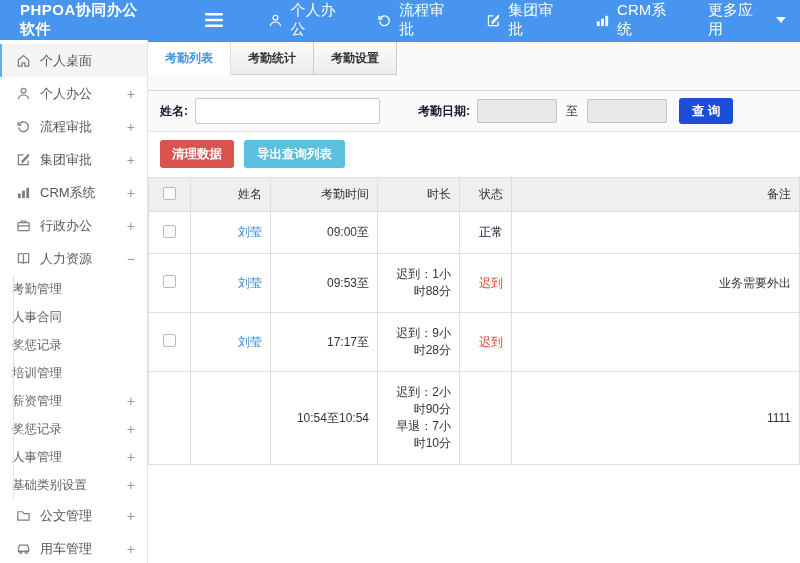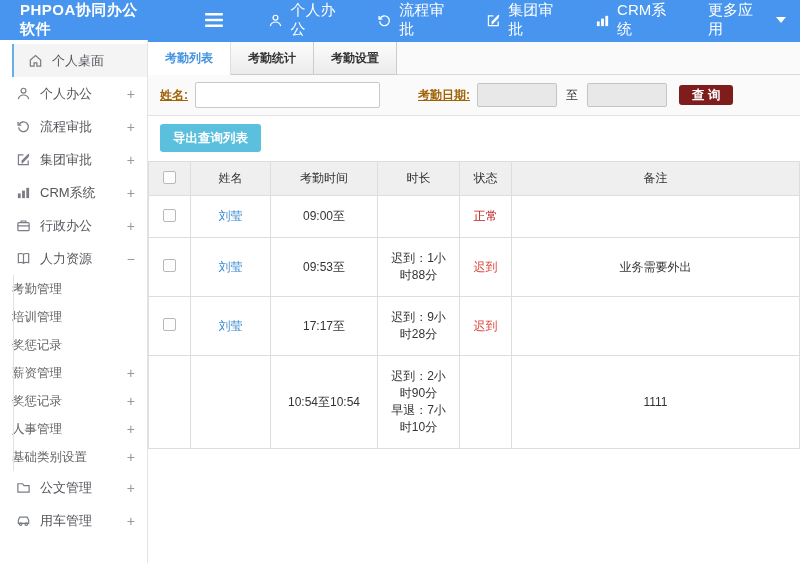--- a/index.html
+++ b/index.html
@@ -14,59 +14,59 @@
   .topnav-item { display:flex; align-items:center; gap:7px; padding:0 14px; height:40px; font-size:15px; cursor:pointer; }
   .topnav-item .ticon { display:flex; align-items:center; }
   .caret { width:0; height:0; border-left:5px solid transparent; border-right:5px solid transparent; border-top:6px solid #fff; margin-left:2px; }
 
   
   .wrap { display:flex; height:523px; }
 
   
   .sidebar { width:148px; background:#fff; border-right:1px solid #e4e4e4; padding-top:4px; overflow:hidden; flex:none; }
   .side-item { height:33px; display:flex; align-items:center; gap:9px; padding:0 12px 0 13px; color:#54565c; cursor:pointer; border-left:2px solid transparent; }
-  .side-item.active { background:#f4f4f4; border-left:2px solid #64b0ec;margin-left:12px; }
+  .side-item.active { background:#f4f4f4; border-left:2px solid #64b0ec; }
   .side-item .sicon { width:16px; display:flex; align-items:center; justify-content:center; color:#7a7d84; flex:none; }
   .side-item .slabel { font-size:13px; }
   .side-item .expand { margin-left:auto; color:#999; font-size:14px; }
   .side-sub { height:28px; display:flex; align-items:center; padding:0 12px 0 12px; color:#666; cursor:pointer; position:relative; }
   .side-sub::before { content:""; position:absolute; left:13px; top:0; bottom:0; border-left:1px solid #e2e2e2; }
   .side-sub .slabel { font-size:12.5px; }
   .side-sub .expand { margin-left:auto; color:#999; font-size:14px; }
 
   
   .main { flex:1; border-top:2px solid #4795ee; display:flex; flex-direction:column; background:#fff; min-width:0; }
-  .tabbar { height:33px; background:#fafafa; border-bottom:1px solid #d8d8d8; display:flex; }
+  .tabbar { height:49px; background:#fafafa; border-bottom:1px solid #d8d8d8; display:flex; }
   .tab { height:33px; line-height:32px; padding:0 17px; font-weight:bold; color:#333; cursor:pointer;
          background:linear-gradient(#fcfcfc,#ebebeb); border:1px solid #ccc; border-top:none; border-left:none; }
   .tab.active { background:#fff; color:#4693e0; border:none; border-right:1px solid #e0e0e0; margin-bottom:-1px; }
 
   .filterbar { height:41px; background:#fafafa; border-bottom:1px solid #e3e3e3; display:flex; align-items:center; padding:0 12px; flex:none; }
-  .flabel { font-weight:bold; color:#a16207; margin-right:7px;text-decoration:underline; }
+  .flabel { font-weight:bold; color:#0f172a; margin-right:7px; }
   .name-input { width:185px; height:26px; border:1px solid #c9c9c9; border-radius:2px; background:#fff; padding:0 6px; font-size:12px; outline:none; }
   .date-label { margin-left:38px; }
   .date-input { width:80px; height:24px; border:1px solid #c4c4c4; border-radius:2px; background:#e8e8e8; padding:0 5px; font-size:12px; outline:none; }
   .to-label { margin:0 9px; color:#333; }
   .btn { border:none; border-radius:3px; color:#fff; font-weight:bold; font-size:12.5px; cursor:pointer; font-family:inherit; }
-  .btn-search { background:#7f1d1d; height:20px; padding:0 13px; margin-left:12px; }
+  .btn-search { background:#1d4ed8; height:26px; padding:0 13px; margin-left:12px; }
   .toolbar { padding:8px 12px 9px; display:flex; gap:10px; flex:none; }
   .btn-clean { background:#d9534f; height:28px; padding:0 12px; }
   .btn-export { background:#5bc0de; height:28px; padding:0 13px; }
 
   
   .tblwrap { flex:1; overflow:hidden; }
   table { width:100%; border-collapse:collapse; table-layout:fixed; font-size:12px; }
-  th,td { border:1px solid #ddd; padding:9px 8px; text-align:center; vertical-align:middle; font-weight:normal; }
+  th,td { border:1px solid #ddd; padding:9px 8px; text-align:right; vertical-align:middle; font-weight:normal; }
   thead th { background:#efefef; color:#333; padding:8px; }
   td.c-check, th.c-check { text-align:center; }
   .cbx { width:13px; height:13px; border:1px solid #b9b9b9; border-radius:2px; background:#fdfdfd; display:inline-block; cursor:pointer; }
   td.c-name a { color:#3e8ed0; text-decoration:none; cursor:pointer; }
   td.c-dur { white-space:pre-line; line-height:17px; }
   td .st-red { color:#dd4135; }
-  td .st-normal { color:#b91c1c;font-family:Liberation Serif, serif; }
+  td .st-normal { color:#0f172a;font-family:Liberation Serif, serif; }
   tbody td { padding-top:12px; padding-bottom:12px; }
 </style>
 </head>
 <body>
 
 <div class="topbar">
   <div class="logo">PHPOA协同办公软件</div>
   <div class="menu-toggle">
     <svg width="18" height="14" viewBox="0 0 18 14">
         <g fill="#fff">
@@ -189,24 +189,27 @@
             <path d="M8 3.5V13"></path>
           </svg>
         </span>
         <span class="slabel">人力资源</span>
         <span class="expand">−</span>
       </div>
       <div class="side-sub">
         <span class="slabel">考勤管理</span>
       </div>
       <div class="side-sub">
+        <span class="slabel">人事合同</span>
+      </div>
+      <div class="side-sub">
+        <span class="slabel">奖惩记录</span>
+      </div>
+      <div class="side-sub">
         <span class="slabel">培训管理</span>
-      </div>
-      <div class="side-sub">
-        <span class="slabel">奖惩记录</span>
       </div>
       <div class="side-sub">
         <span class="slabel">薪资管理</span>
         <span class="expand">+</span>
       </div>
       <div class="side-sub">
         <span class="slabel">奖惩记录</span>
         <span class="expand">+</span>
       </div>
       <div class="side-sub">
@@ -250,20 +253,21 @@
       <span class="flabel">姓名:</span>
       <input class="name-input" type="text" style="">
       <span class="flabel date-label">考勤日期:</span>
       <input class="date-input" type="text" style="">
       <span class="to-label">至</span>
       <input class="date-input" type="text" style="">
       <button class="btn btn-search">查 询</button>
     </div>
 
     <div class="toolbar">
+      <button class="btn btn-clean">清理数据</button>
       <button class="btn btn-export">导出查询列表</button>
     </div>
 
     <div class="tblwrap">
       <table>
         <colgroup>
           <col style="width:42px">
             <col style="width:80px">
             <col style="width:107px">
           <col style="width:82px">

